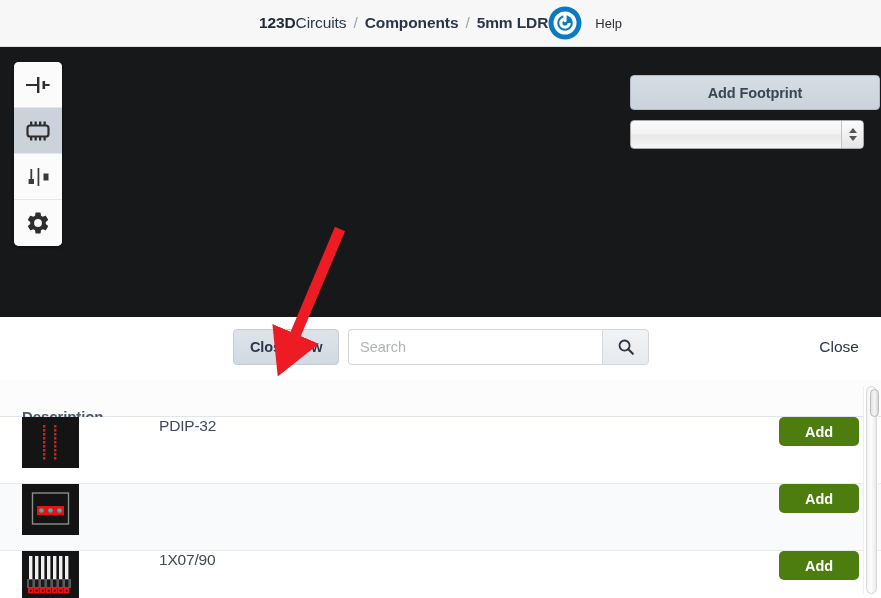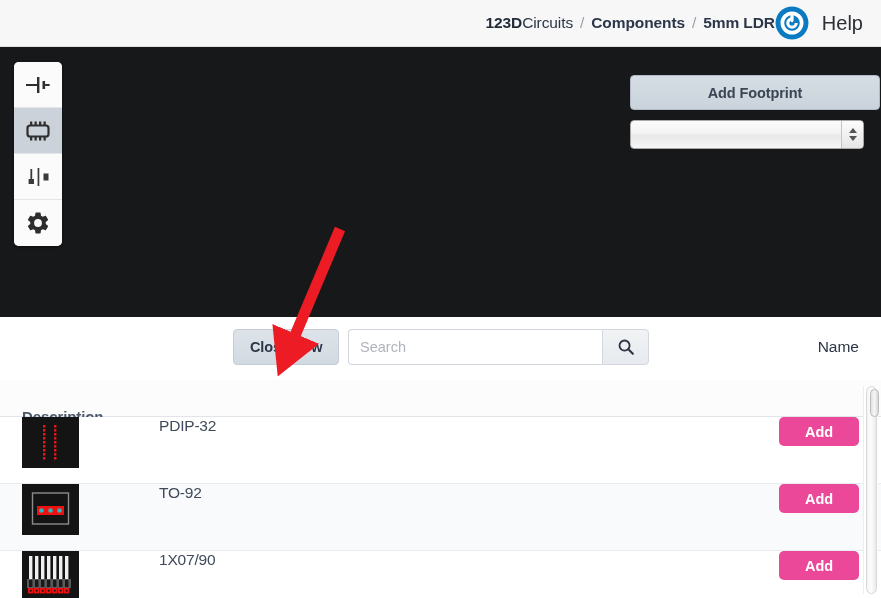--- a/index.html
+++ b/index.html
@@ -23,21 +23,21 @@
   
   .topbar {
     position: absolute;
     top: 0; left: 0;
     width: 881px;
     height: 47px;
     background: #f7f7f8;
     border-bottom: 1px solid #dfe0e3;
     display: flex;
     align-items: center;
-    justify-content: flex-end;
+    justify-content: center;
     padding: 0 18px 0 18px;
   }
 
   .breadcrumb {
     display: flex;
     align-items: center;
     font-size: 15.5px;
     color: #2b3648;
     letter-spacing: -0.1px;
   }
@@ -62,21 +62,21 @@
     display: flex;
     align-items: center;
     gap: 13px;
   }
   .logo-circle {
     width: 34px; height: 34px;
     border-radius: 50%;
     display: block;
   }
   .help-label {
-    font-size: 20px;
+    font-size: 13px;
     color: #2c2f33;
     cursor: pointer;
   }
 
   
   .canvas {
     position: absolute;
     top: 47px; left: 0;
     width: 881px;
     height: 270px;
@@ -303,21 +303,21 @@
     color: #3f4a5a;
     letter-spacing: -0.2px;
   }
   .cell-desc { font-size: 14px; color: #6b7280; }
 
   .add-btn {
     width: 80px;
     height: 29px;
     border: none;
     border-radius: 5px;
-    background: #ec4899;
+    background: #4d7c0f;
     color: #ffffff;
     font-size: 14.5px;
     font-weight: bold;
     font-family: "Liberation Sans", sans-serif;
     letter-spacing: -0.1px;
     cursor: pointer;
     margin-left: auto;
   }
 
   
@@ -438,21 +438,21 @@
     <div class="search-group">
       <input class="search-input" type="text" placeholder="Search" style="">
       <div class="search-btn">
         <svg width="18" height="18" viewBox="0 0 20 20">
           <circle cx="8.4" cy="8.4" r="5.6" fill="none" stroke="#2c3442" stroke-width="2"></circle>
           <line x1="12.6" y1="12.6" x2="17.6" y2="17.6" stroke="#2c3442" stroke-width="2.3" stroke-linecap="round"></line>
         </svg>
       </div>
     </div>
 
-    <div class="close-link">Name</div>
+    <div class="close-link">Close</div>
   </div>
 
   <div class="table-wrap">
     <div class="table-head">
       <div class="th col-desc">Description</div>
       <div class="th col-add"></div>
     </div>
 
     <div class="table-body">
 
@@ -499,21 +499,20 @@
                 <rect x="15" y="22" width="9" height="9" fill="#ee1111"></rect>
                 <rect x="24" y="22" width="9" height="9" fill="#ee1111"></rect>
                 <rect x="33" y="22" width="9" height="9" fill="#ee1111"></rect>
                 <circle cx="19.5" cy="26.5" r="2.3" fill="#2fb5bd"></circle>
                 <circle cx="28.5" cy="26.5" r="2.3" fill="#2fb5bd"></circle>
                 <circle cx="37.5" cy="26.5" r="2.3" fill="#2fb5bd"></circle>
               </g>
             </svg>
           </div>
         </div>
-        <div class="col-name cell-name">TO-92</div>
         <div class="col-desc cell-desc"></div>
         <button class="add-btn">Add</button>
       </div>
 
       <div class="row">
         <div class="col-fp">
           <div class="thumb">
             <svg width="57" height="51" viewBox="0 0 57 51">
               <rect width="57" height="51" fill="#141414"></rect>
               <g fill="#f0f0f0">

